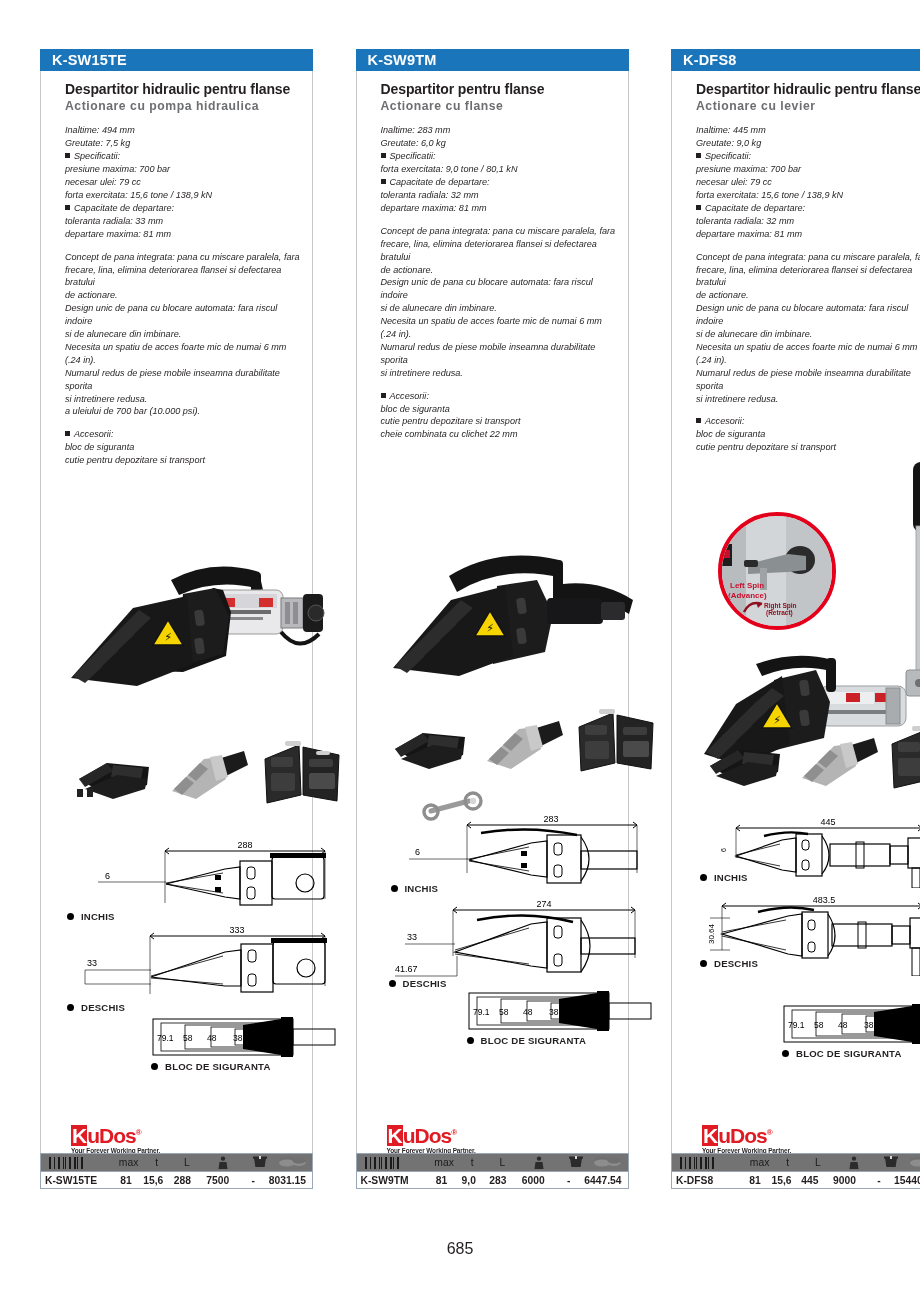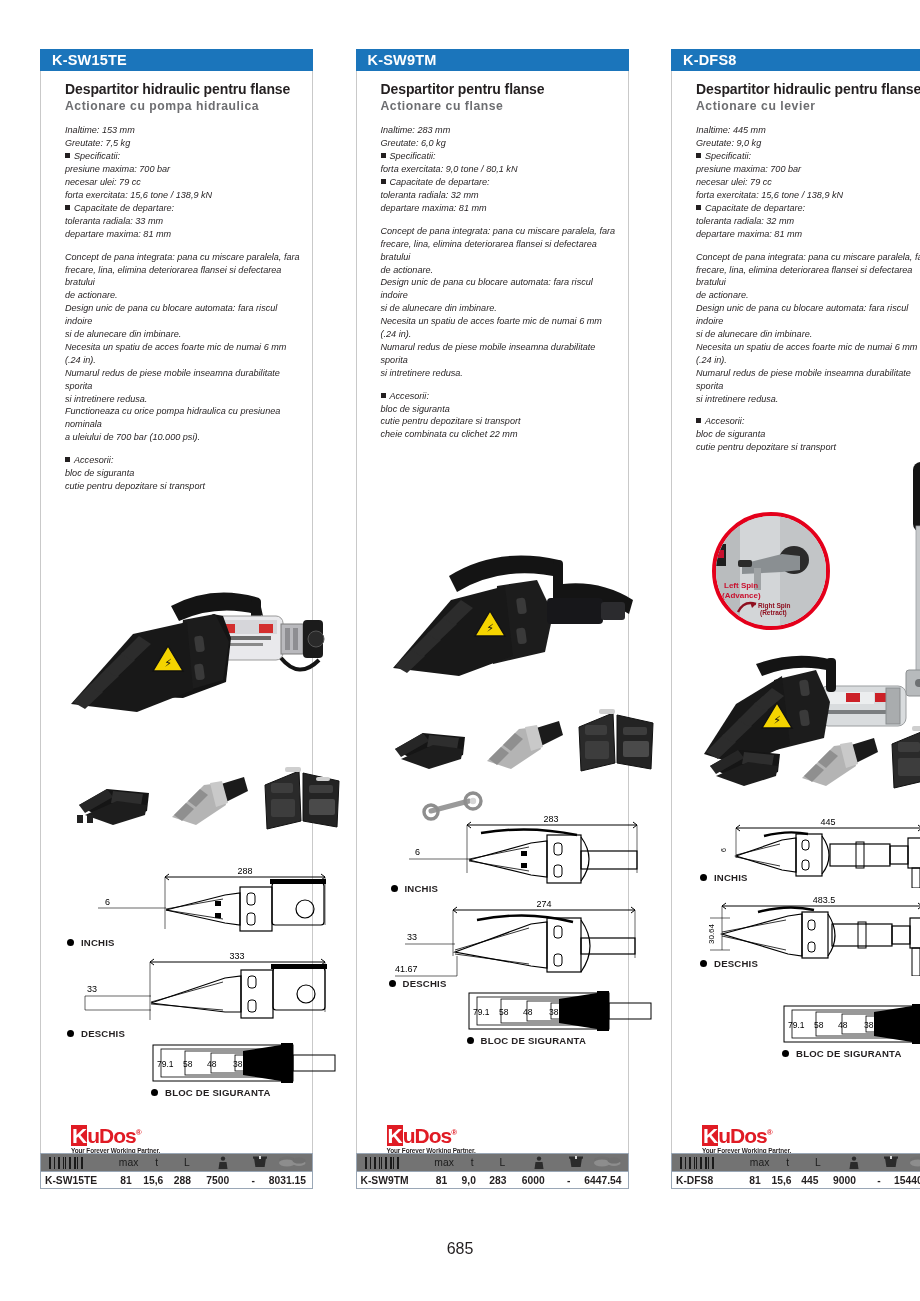--- a/index.html
+++ b/index.html
@@ -135,39 +135,38 @@
 
     <div class="col">
       <div class="code-bar">
         <span>K-SW15TE</span>
       </div>
       <div class="card">
         <h1 class="title">Despartitor hidraulic pentru flanse</h1>
         <h2 class="subtitle">Actionare cu pompa hidraulica</h2>
 
         <div class="spec">
-          <div>Inaltime: 153 mm</div>
+          <div>Inaltime: 494 mm</div>
           <div>Greutate: 7,5 kg</div>
           <div><span class="bullet"></span><span>Specificatii:</span></div>
           <div>presiune maxima: 700 bar</div>
           <div>necesar ulei: 79 cc</div>
           <div>forta exercitata: 15,6 tone / 138,9 kN</div>
           <div><span class="bullet"></span><span>Capacitate de departare:</span></div>
           <div>toleranta radiala: 33 mm</div>
           <div>departare maxima: 81 mm</div>
           <div class="gap"></div>
           <div>Concept de pana integrata: pana cu miscare paralela, fara</div>
           <div>frecare, lina, elimina deteriorarea flansei si defectarea bratului</div>
           <div>de actionare.</div>
           <div>Design unic de pana cu blocare automata: fara riscul indoire</div>
           <div>si de alunecare din imbinare.</div>
           <div>Necesita un spatiu de acces foarte mic de numai 6 mm (.24 in).</div>
           <div>Numarul redus de piese mobile inseamna durabilitate sporita</div>
           <div>si intretinere redusa.</div>
-          <div>Functioneaza cu orice pompa hidraulica cu presiunea nominala</div>
           <div>a uleiului de 700 bar (10.000 psi).</div>
           <div class="gap"></div>
           <div><span class="bullet"></span><span>Accesorii:</span></div>
           <div>bloc de siguranta</div>
           <div>cutie pentru depozitare si transport</div>
         </div>
 
         <div class="imgzone">
 
           <div class="prod" style="left:-2px; top:83px; width:270px; height:175px;">
@@ -654,21 +653,21 @@
           <div>Numarul redus de piese mobile inseamna durabilitate sporita</div>
           <div>si intretinere redusa.</div>
           <div class="gap"></div>
           <div><span class="bullet"></span><span>Accesorii:</span></div>
           <div>bloc de siguranta</div>
           <div>cutie pentru depozitare si transport</div>
         </div>
 
         <div class="imgzone">
 
-          <div style="position:absolute; left:16px; top:58px; width:118px; height:118px; border-radius:50%; border:4px solid #e4001b; overflow:hidden; background:#cfd2d4;text-align:right;">
+          <div style="position:absolute; left:22px; top:58px; width:118px; height:118px; border-radius:50%; border:4px solid #e4001b; overflow:hidden; background:#cfd2d4;text-align:right;">
             <svg width="110" height="110" viewBox="0 0 110 110">
               <rect x="0" y="0" width="110" height="110" fill="#d3d6d8"></rect>
               <rect x="0" y="0" width="24" height="110" fill="#b9bcbe"></rect>
               <rect x="64" y="0" width="46" height="110" fill="#c2c5c7"></rect>
               <rect x="0" y="28" width="10" height="22" fill="#1d1d1d"></rect>
               <rect x="1" y="34" width="7" height="8" fill="#c8102e"></rect>
               <ellipse cx="78" cy="44" rx="15" ry="14" fill="#2b2b2b"></ellipse>
               <path d="M26 48 L66 38 L84 40 L84 54 L66 56 L26 58 Z" fill="#8a8f92"></path>
               <rect x="22" y="44" width="14" height="7" rx="2" fill="#2a2a2a"></rect>
               <rect x="38" y="52" width="7" height="22" fill="#9fa3a5"></rect>

